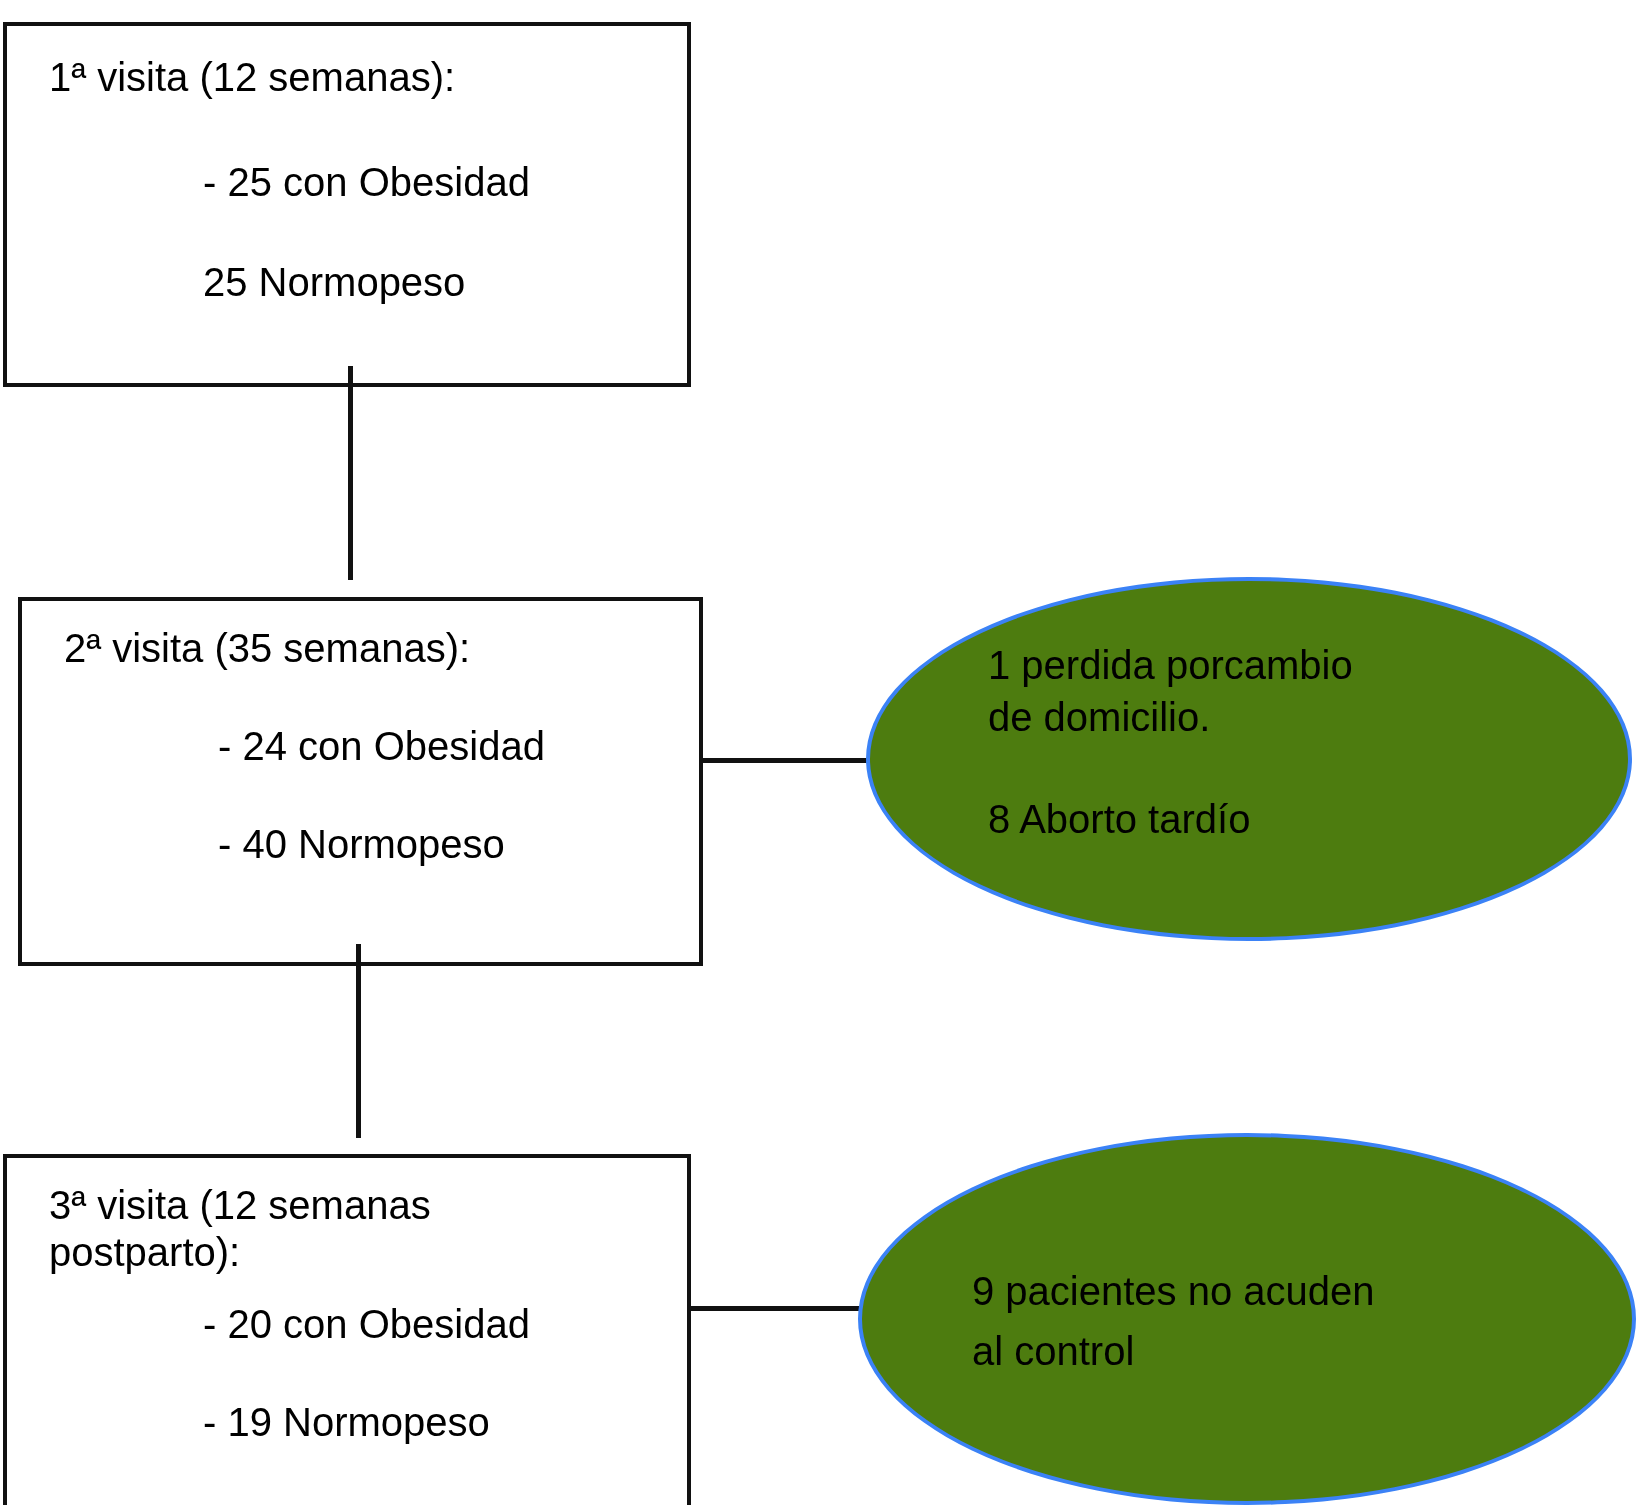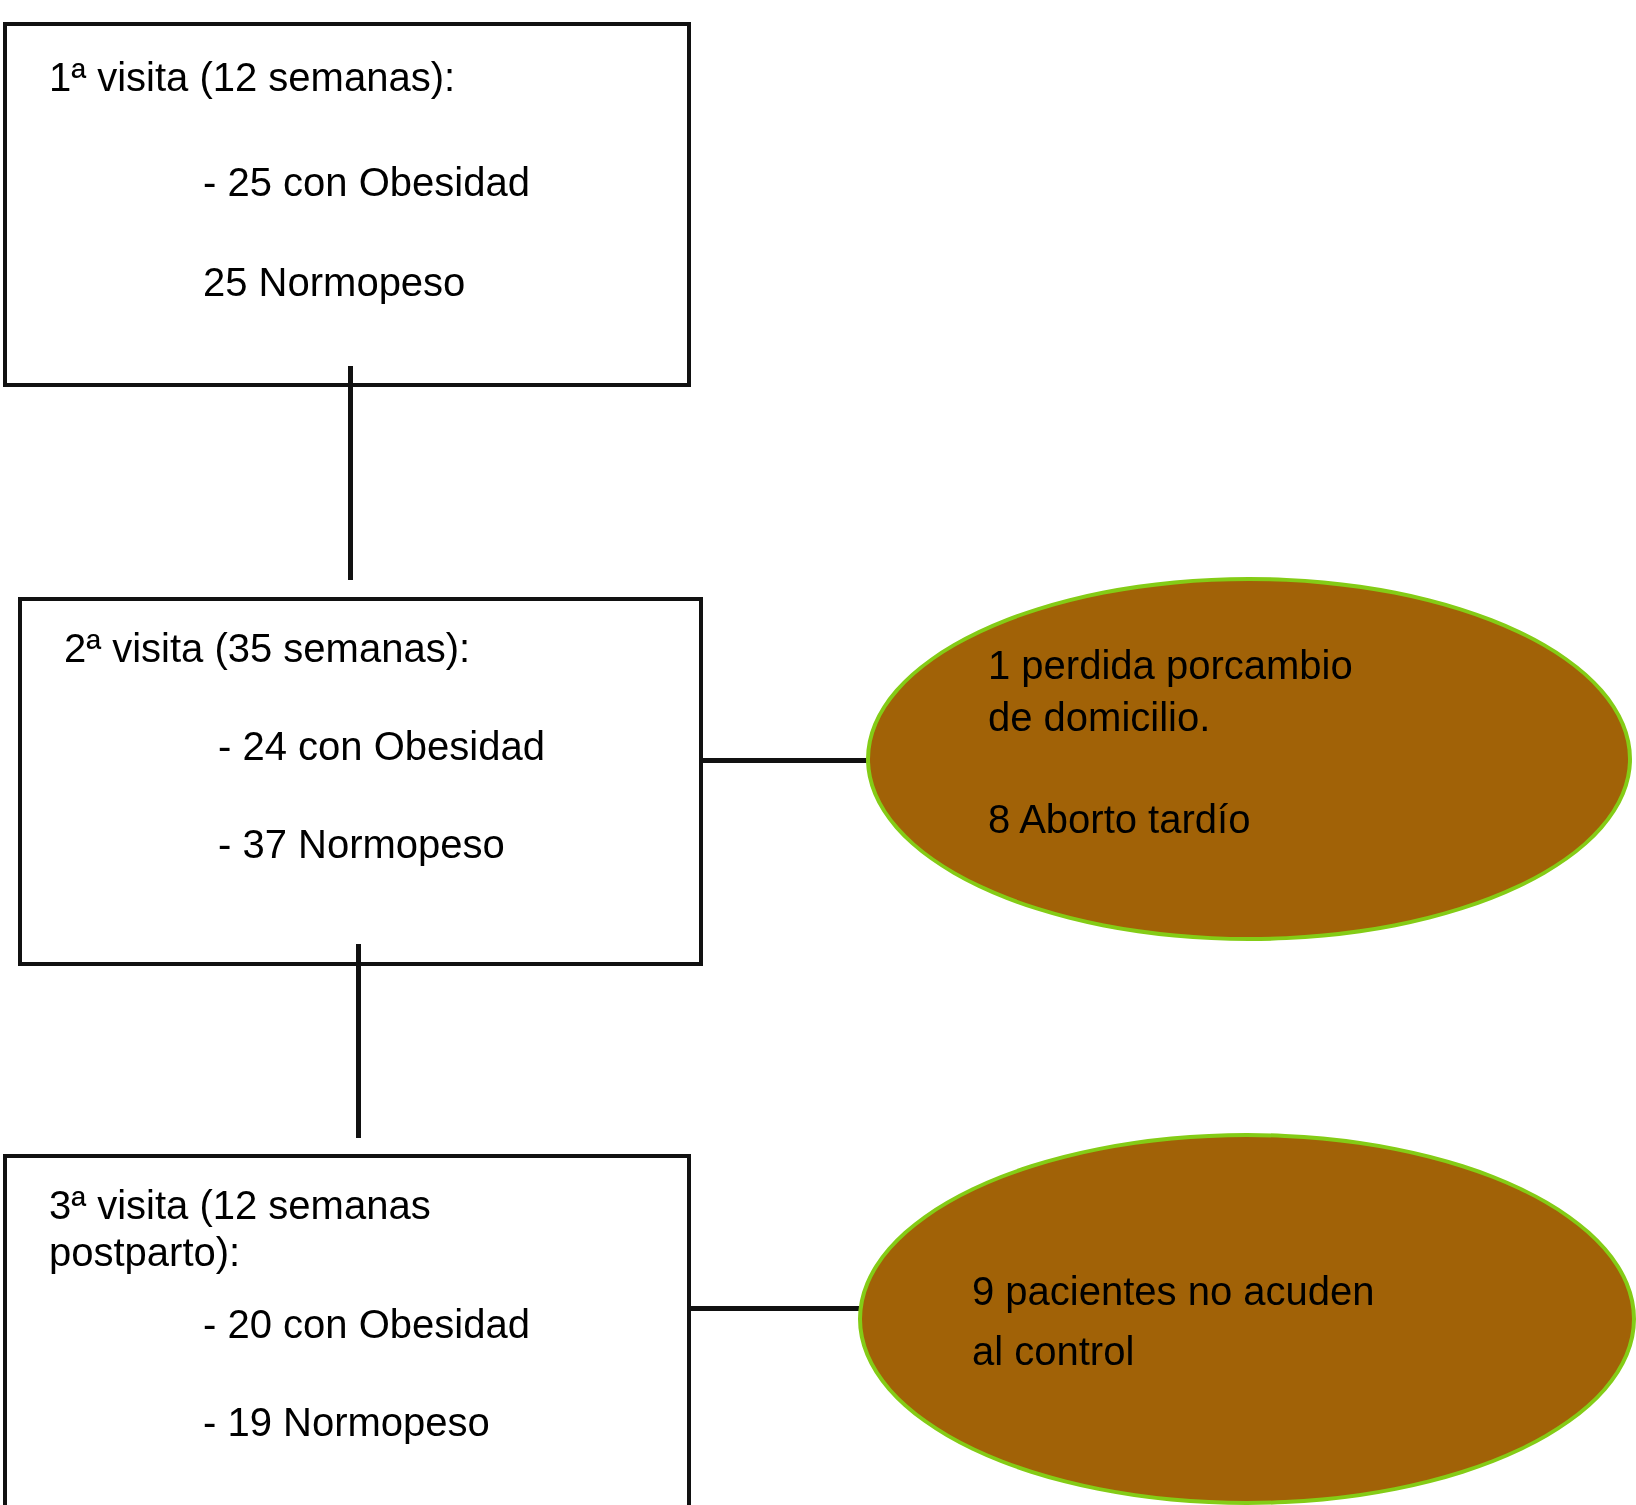--- a/index.html
+++ b/index.html
@@ -42,23 +42,23 @@
     white-space: normal;
   }
   .box-item {
     padding-left: 196px;
   }
 
   
   .node-ellipse {
     position: absolute;
     box-sizing: border-box;
-    border: 4px solid #84cc16;
+    border: 4px solid #3b82f6;
     border-radius: 50%;
-    background: #a16207;
+    background: #4d7c0f;
   }
   .ellipse-text {
     position: absolute;
     font-size: 40px;
     line-height: 1.30;
     color: #000000;
   }
 
   
   .conn-v {
@@ -81,21 +81,21 @@
     <div class="box-text box-head" style="top:28px;">1ª visita (12 semanas):</div>
     <div class="box-text box-item" style="top:133px;">- 25 con Obesidad</div>
     <div class="box-text box-item" style="top:233px;">25 Normopeso</div>
   </div>
 
   <div class="conn-v" style="left:348px; top:366px; height:214px;"></div>
 
   <div class="node-box" style="left:18px; top:578px; width:685px; height:369px;">
     <div class="box-text box-head" style="top:24px;">2ª visita (35 semanas):</div>
     <div class="box-text box-item" style="top:122px;">- 24 con Obesidad</div>
-    <div class="box-text box-item" style="top:220px;">- 37 Normopeso</div>
+    <div class="box-text box-item" style="top:220px;">- 40 Normopeso</div>
   </div>
 
   <div class="conn-h" style="left:700px; top:758px; width:186px;"></div>
 
   <div class="node-ellipse" style="left:866px; top:577px; width:766px; height:364px;">
     <div class="ellipse-text" style="left:118px; top:58px;">1 perdida porcambio</div>
     <div class="ellipse-text" style="left:118px; top:110px;">de domicilio.</div>
     <div class="ellipse-text" style="left:118px; top:212px;">8 Aborto tardío</div>
   </div>
 

